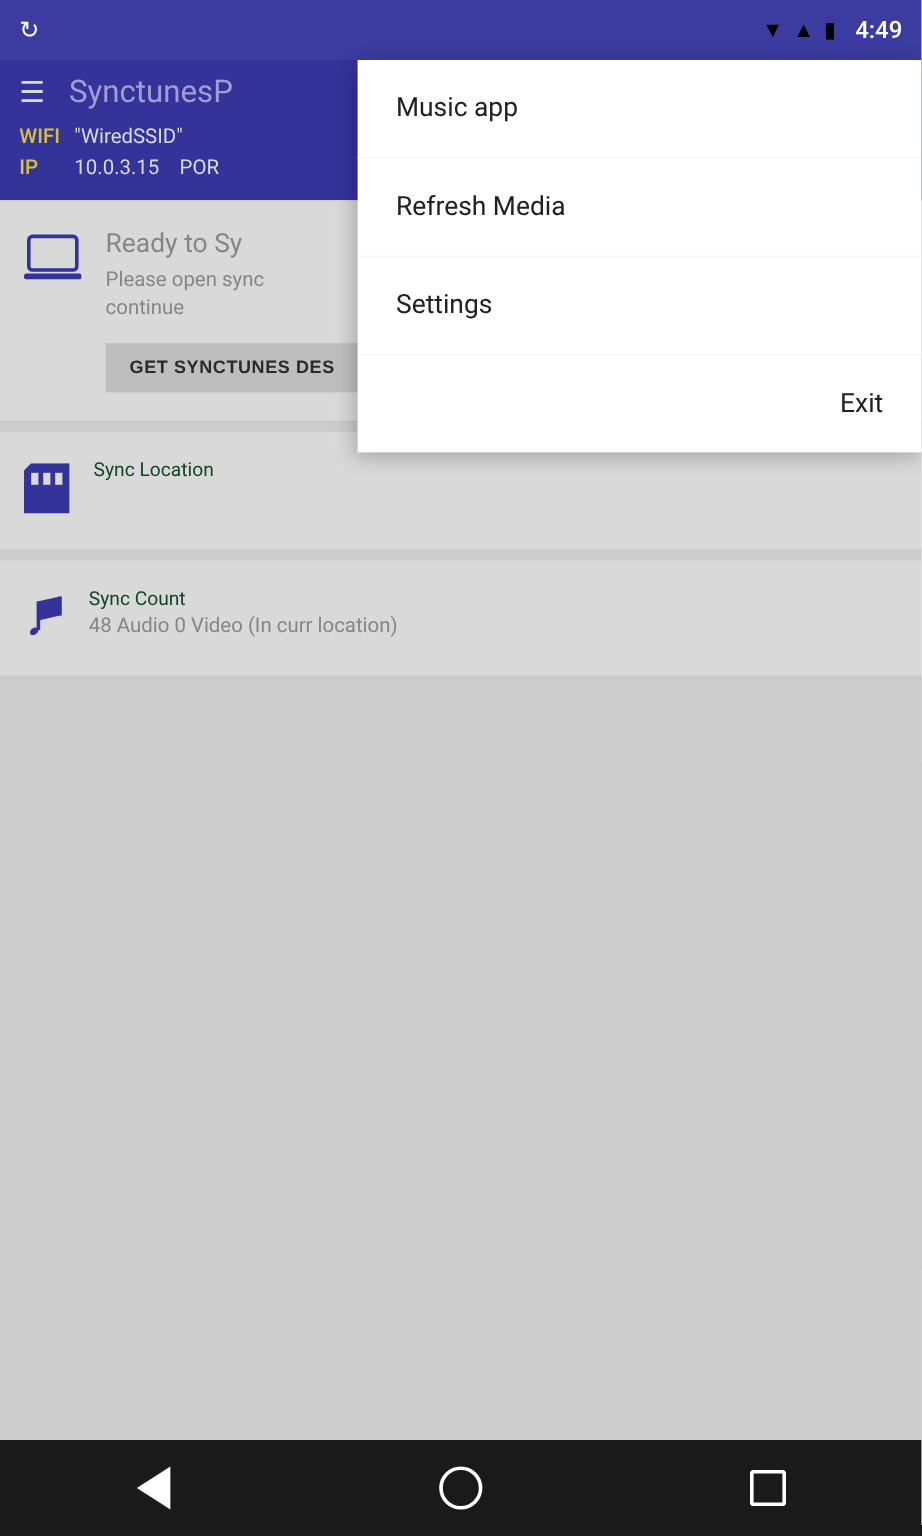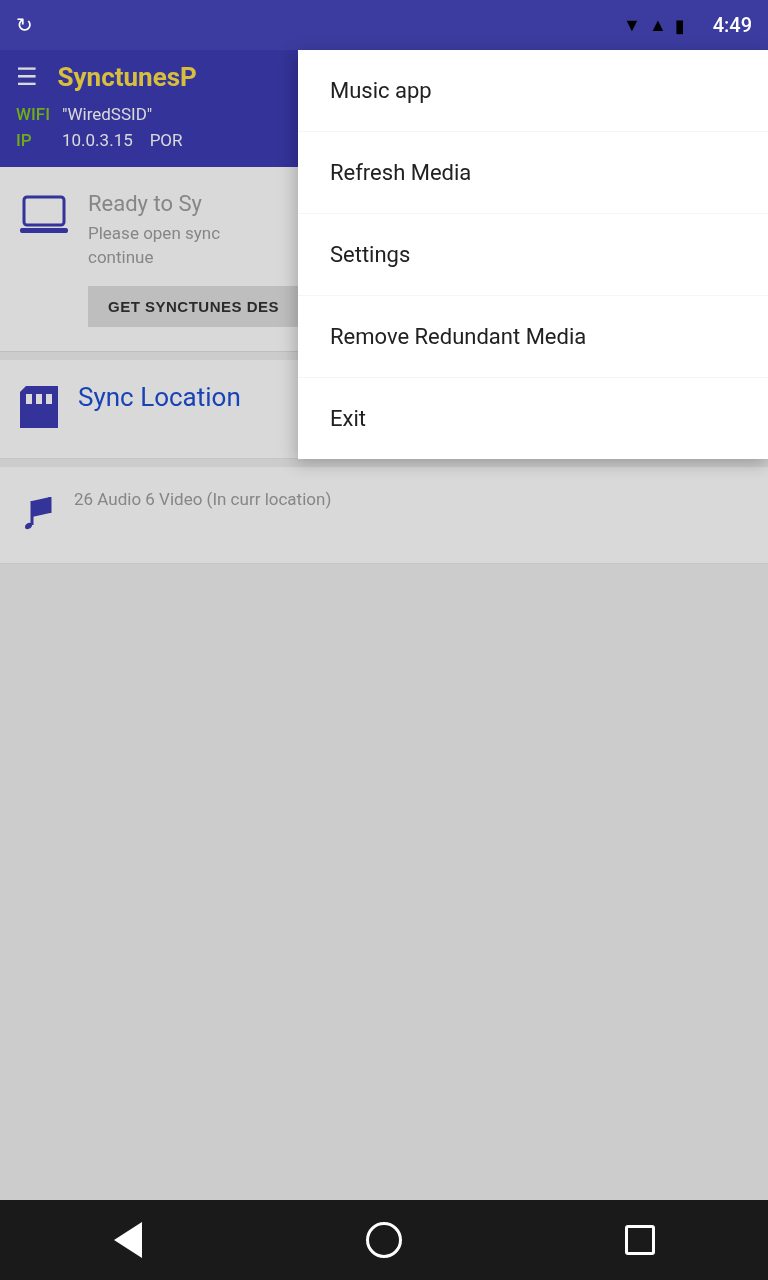--- a/index.html
+++ b/index.html
@@ -26,21 +26,21 @@
     }
     .status-bar-icons {
       display: flex;
       align-items: center;
       gap: 8px;
     }
     .status-time {
       color: white;
       font-size: 20px;
       font-weight: 500;
-      margin-left: 20px;
+      margin-left: 8px;
     }
     .refresh-icon {
       position: absolute;
       left: 16px;
       color: white;
       font-size: 20px;
     }
 
     
     .app-bar {
@@ -54,35 +54,35 @@
       gap: 20px;
       margin-bottom: 10px;
     }
     .hamburger {
       color: white;
       font-size: 24px;
       cursor: pointer;
       line-height: 1;
     }
     .app-title {
-      color: #fde047;
+      color: #c4b5fd;
       font-size: 26px;
-      font-weight: 700;
+      font-weight: 400;
       overflow: hidden;
       white-space: nowrap;
     }
     .app-bar-info {
       display: flex;
       gap: 12px;
       align-items: flex-start;
     }
     .wifi-ip-labels {
       display: flex;
       flex-direction: column;
-      color: #84cc16;
+      color: #fde047;
       font-size: 17px;
       line-height: 1.5;
       font-weight: 500;
     }
     .wifi-ip-values {
       display: flex;
       flex-direction: column;
       color: white;
       font-size: 17px;
       line-height: 1.5;
@@ -160,22 +160,22 @@
     .section-icon {
       color: #3d3db4;
       font-size: 32px;
       margin-top: 4px;
       flex-shrink: 0;
     }
 
     .section-text {}
 
     .section-title {
-      color: #1d4ed8;
-      font-size: 26px;
+      color: #14532d;
+      font-size: 16px;
       margin-bottom: 4px;
     }
 
     .section-subtitle {
       color: #9e9e9e;
       font-size: 17px;
     }
 
     
     .dropdown-overlay {
@@ -191,20 +191,21 @@
     .dropdown-item {
       padding: 28px 32px;
       font-size: 22px;
       color: #212121;
       cursor: pointer;
       border-bottom: 1px solid #f5f5f5;
     }
 
     .dropdown-item:last-child {
       border-bottom: none;
+      text-align: right;
     }
 
     
     .bottom-nav {
       position: absolute;
       bottom: 0;
       width: 100%;
       height: 80px;
       background: #1a1a1a;
       display: flex;
@@ -337,31 +338,31 @@
   <div class="section-item">
     <span class="section-icon">
       <svg width="34" height="40" viewBox="0 0 34 40" fill="#3d3db4">
         <path d="M12 32 C12 36 5 38 5 34 C5 30 12 28 12 32 Z"></path>
         <path d="M12 8 L30 4 L30 20 L12 24 Z" fill="#3d3db4"></path>
         <line x1="12" y1="8" x2="12" y2="32" stroke="#3d3db4" stroke-width="3"></line>
         <line x1="30" y1="4" x2="30" y2="20" stroke="#3d3db4" stroke-width="3"></line>
       </svg>
     </span>
     <div class="section-text">
-      <div class="section-subtitle">26 Audio 6 Video (In curr location)</div>
+      <div class="section-title">Sync Count</div>
+      <div class="section-subtitle">48 Audio 0 Video (In curr location)</div>
     </div>
   </div>
 
 </div>
 
 <div class="dropdown-overlay">
   <div class="dropdown-item">Music app</div>
   <div class="dropdown-item">Refresh Media</div>
   <div class="dropdown-item">Settings</div>
-  <div class="dropdown-item">Remove Redundant Media</div>
   <div class="dropdown-item">Exit</div>
 </div>
 
 <div class="bottom-nav">
   <div class="nav-btn">
     <div class="triangle-left"></div>
   </div>
   <div class="nav-btn">
     <div class="circle-btn"></div>
   </div>

